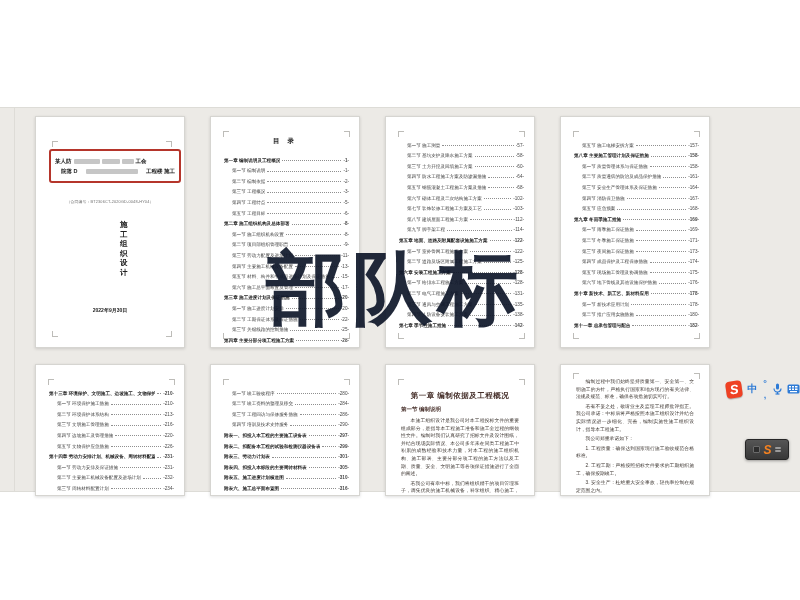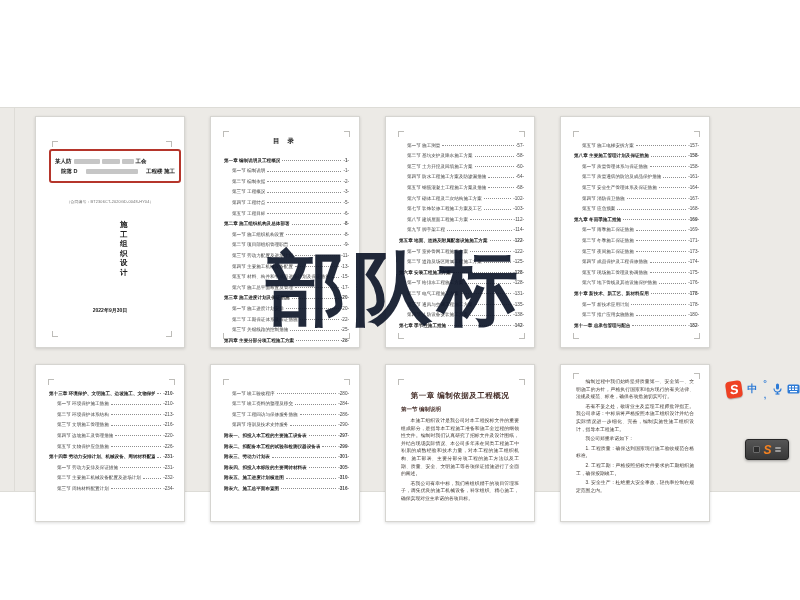--- a/index.html
+++ b/index.html
@@ -13,21 +13,21 @@
     position:absolute;left:0;top:107px;width:800px;height:383px;
     background:#eceae6;border-top:1px solid #dddcd7;border-bottom:1px solid #dddcd7;
   }
   .edge-line{position:absolute;left:14px;top:0;width:1px;height:100%;background:#dedcd7;}
   
   .page{
     position:absolute;background:#ffffff;border:1px solid #d6d5d1;
     box-shadow:0 1px 3px rgba(0,0,0,.14);box-sizing:border-box;overflow:hidden;
   }
   .page.row1{top:8px;width:150px;height:232px;}
-  .page.row2{top:256px;width:150px;height:158px;}
+  .page.row2{top:256px;width:150px;height:132px;}
   .c1{left:35px;} .c2{left:210px;} .c3{left:385px;} .c4{left:560px;}
   .corner{position:absolute;width:5px;height:5px;}
   .corner.tl{border-left:1px solid #bdbcb8;border-top:1px solid #bdbcb8;}
   .corner.tr{border-right:1px solid #bdbcb8;border-top:1px solid #bdbcb8;}
   .corner.bl{border-left:1px solid #bdbcb8;border-bottom:1px solid #bdbcb8;}
   .corner.br{border-right:1px solid #bdbcb8;border-bottom:1px solid #bdbcb8;}
   
   .title-redbox{
     position:absolute;left:13px;top:32px;width:132px;height:34px;
     border:2px solid #b5352b;border-radius:3px;box-sizing:border-box;

